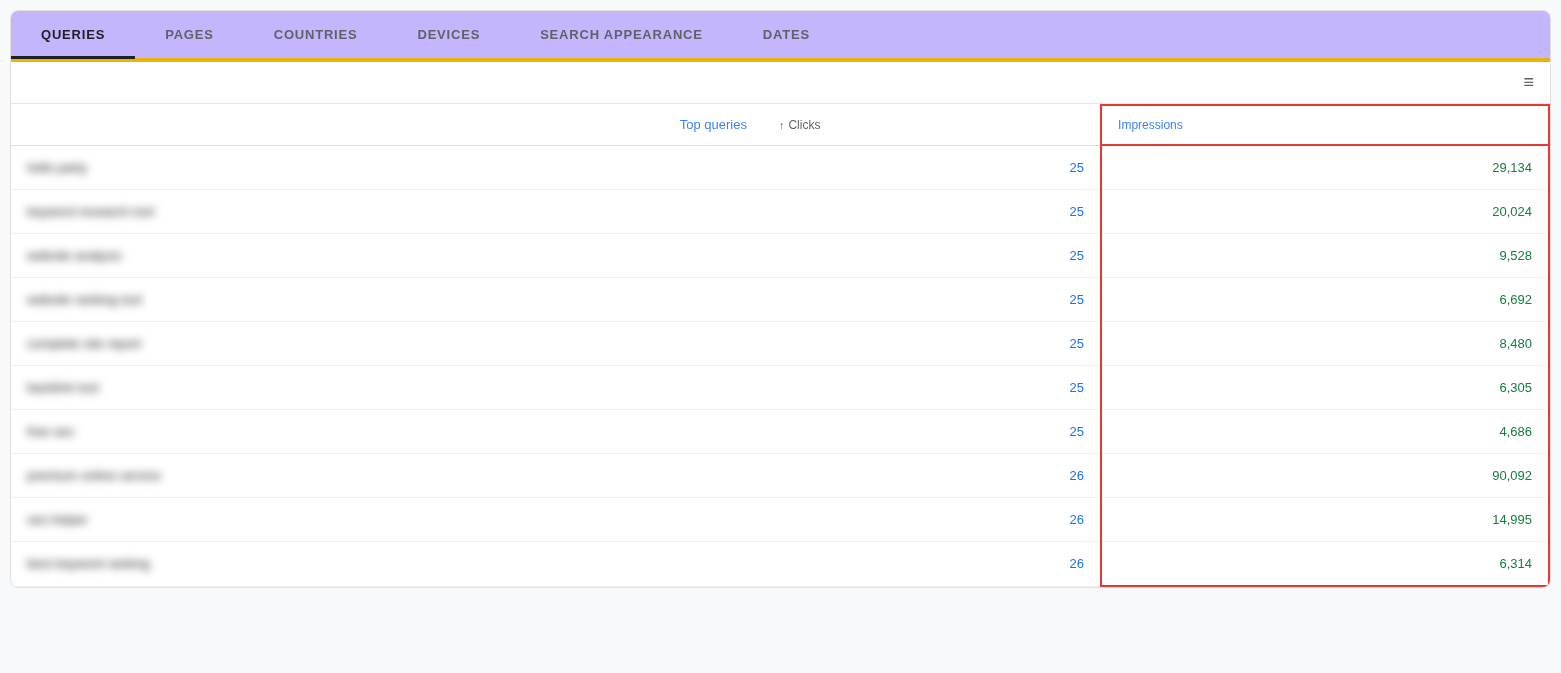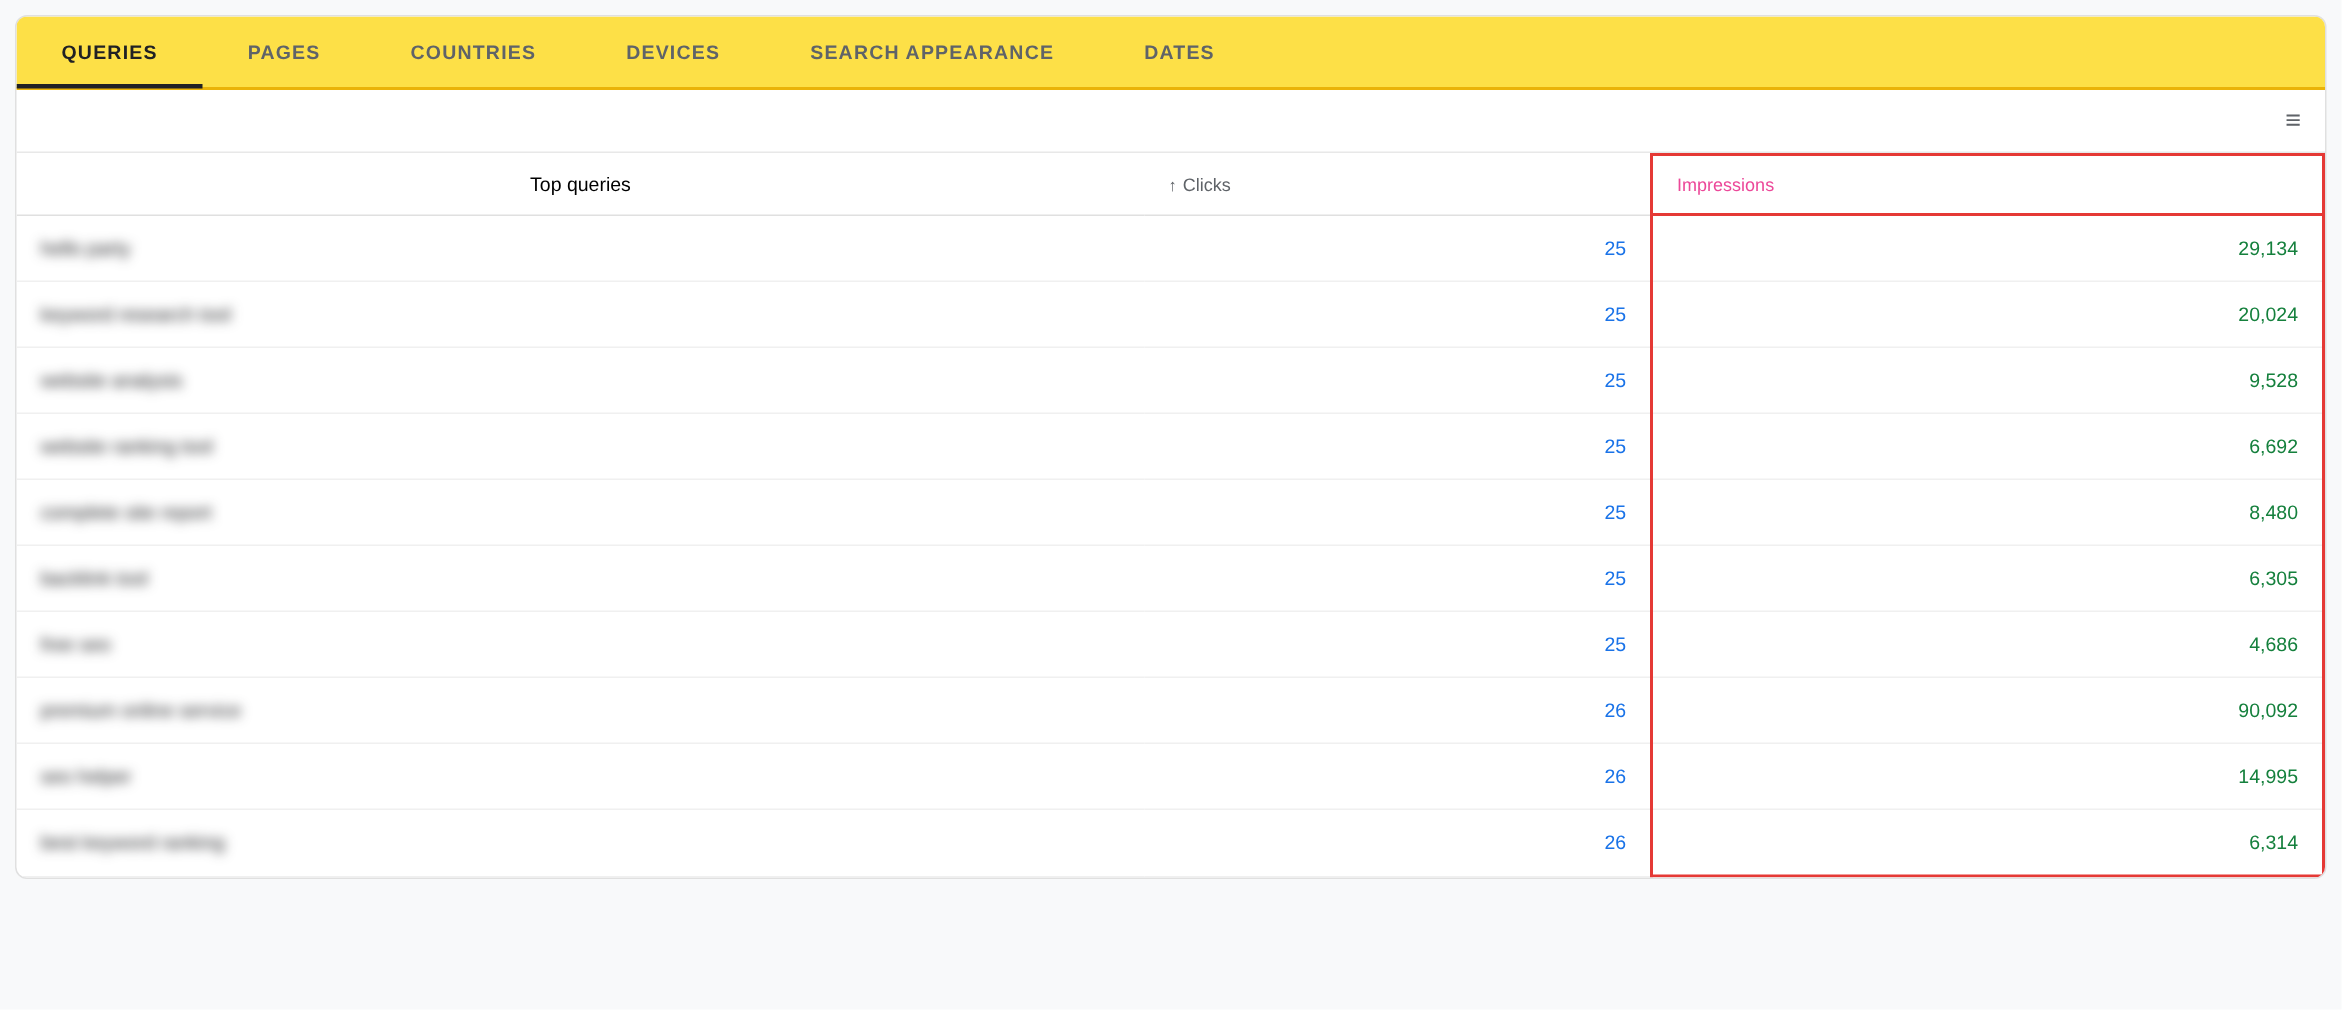--- a/index.html
+++ b/index.html
@@ -10,22 +10,22 @@
     }
     .container {
       background: #fff;
       border: 1px solid #e0e0e0;
       border-radius: 8px;
       margin: 10px;
       overflow: hidden;
     }
     .tabs {
       display: flex;
-      border-bottom: 2px solid #eab308;
-      background: #fde047;
+      border-bottom: 4px solid #eab308;
+      background: #c4b5fd;
     }
     .tab {
       padding: 16px 30px;
       font-size: 13px;
       font-weight: 600;
       color: #5f6368;
       letter-spacing: 0.8px;
       cursor: pointer;
       text-transform: uppercase;
       position: relative;
@@ -57,31 +57,31 @@
     .table-container {
       overflow-x: auto;
     }
     table {
       width: 100%;
       border-collapse: collapse;
       font-size: 13px;
     }
     thead tr th {
       padding: 12px 16px;
-      text-align: center;
+      text-align: right;
       font-weight: 500;
-      color: #000000;
+      color: #3b82f6;
       border-bottom: 1px solid #e0e0e0;
       background: #fff;
     }
     thead tr th.num-col {
       text-align: left;
     }
     thead tr th.impressions-col {
-      color: #ec4899;
+      color: #3b82f6;
       font-size: 12px;
     }
     thead tr th.clicks-col {
       color: #5f6368;
       font-size: 12px;
     }
     .sort-arrow {
       display: inline-block;
       margin-right: 4px;
       font-size: 11px;

